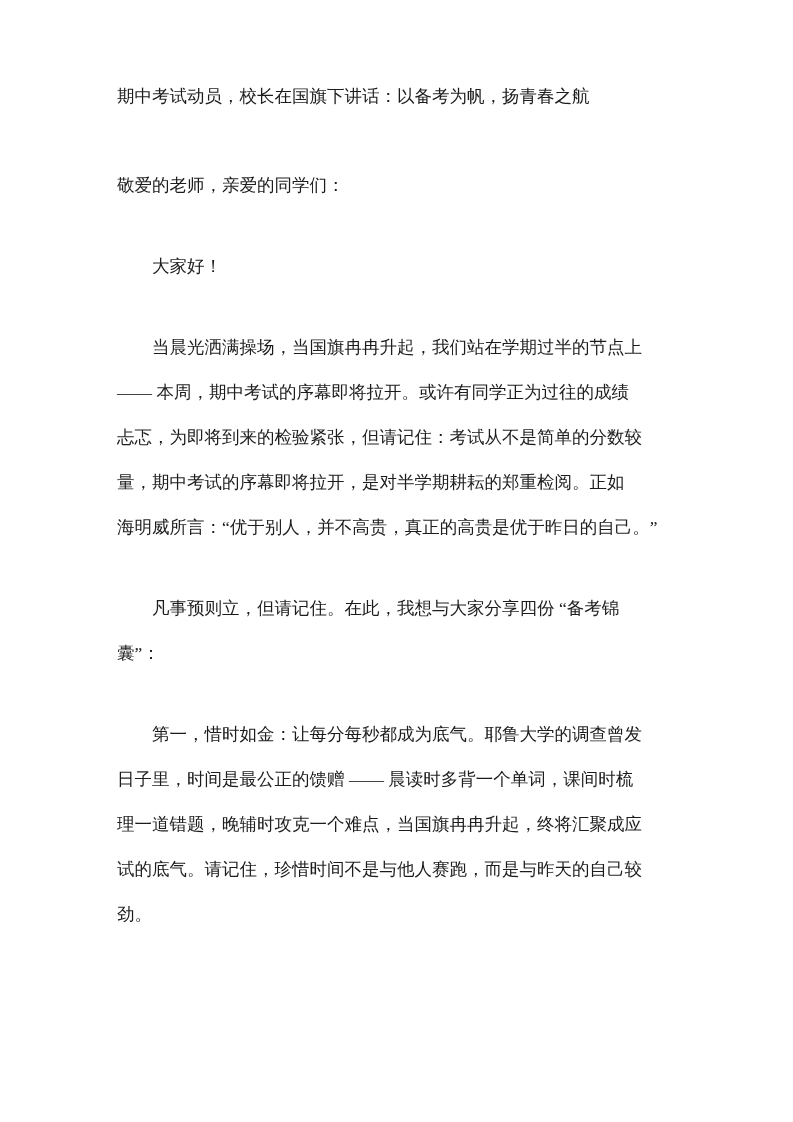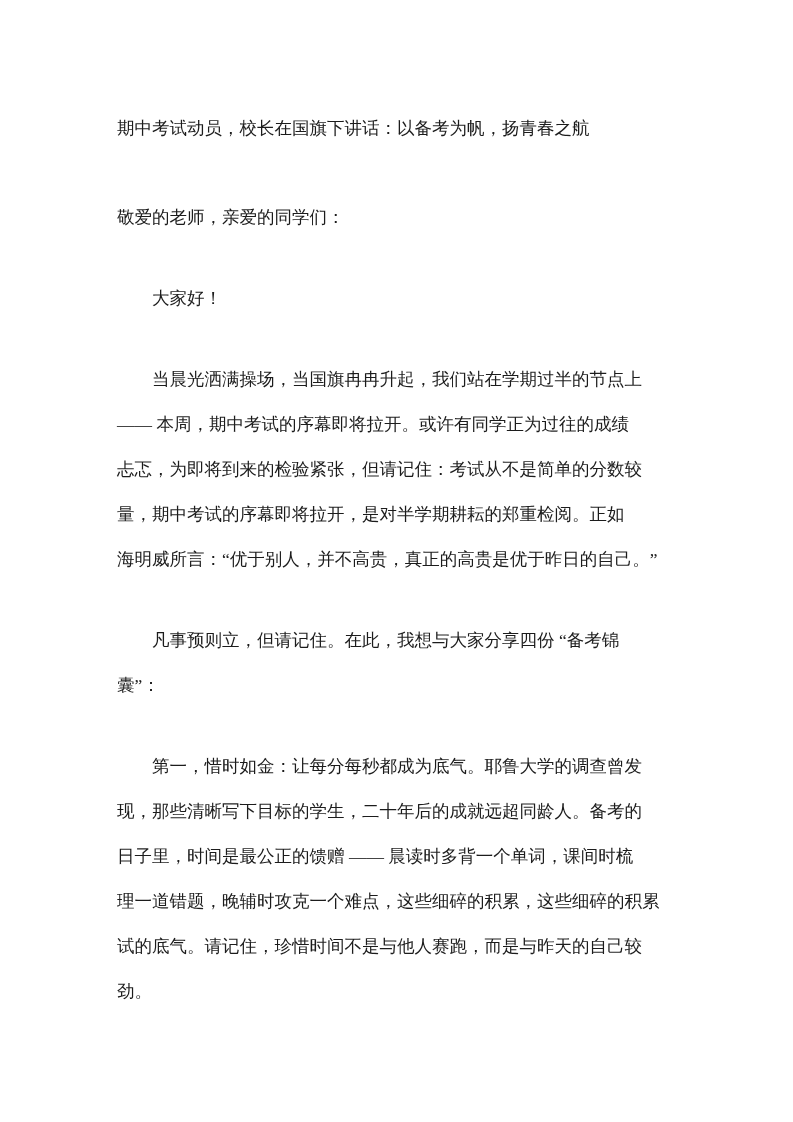--- a/index.html
+++ b/index.html
@@ -6,21 +6,21 @@
     margin: 0;
     padding: 0;
     background: #ffffff;
   }
   .page {
     position: relative;
     box-sizing: border-box;
     width: 732px;
     height: 1122px;
     background: #ffffff;
-    padding: 106px 117px 0 117px;
+    padding: 74px 117px 0 117px;
     font-family: "Liberation Serif", "DejaVu Serif", serif;
     font-size: 17.5px;
     color: #1c1c1c;
     overflow: hidden;
   }
   .para {
     margin: 0 0 36px 0;
   }
   .para.title-para {
     margin-bottom: 44px;
@@ -65,20 +65,19 @@
     <div class="line">海明威所言：“优于别人，并不高贵，真正的高贵是优于昨日的自己。”</div>
   </div>
 
   <div class="para">
     <div class="line first">凡事预则立，但请记住。在此，我想与大家分享四份 “备考锦</div>
     <div class="line lastline">囊”：</div>
   </div>
 
   <div class="para">
     <div class="line first">第一，惜时如金：让每分每秒都成为底气。耶鲁大学的调查曾发</div>
-    <div class="line">现，那些清晰写下目标的学生，二十年后的成就远超同龄人。备考的</div>
     <div class="line">日子里，时间是最公正的馈赠 —— 晨读时多背一个单词，课间时梳</div>
-    <div class="line">理一道错题，晚辅时攻克一个难点，这些细碎的积累，这些细碎的积累</div>
+    <div class="line">理一道错题，晚辅时攻克一个难点，当国旗冉冉升起，终将汇聚成应</div>
     <div class="line">试的底气。请记住，珍惜时间不是与他人赛跑，而是与昨天的自己较</div>
     <div class="line lastline">劲。</div>
   </div>
 
 </div>
 
 </body></html>

